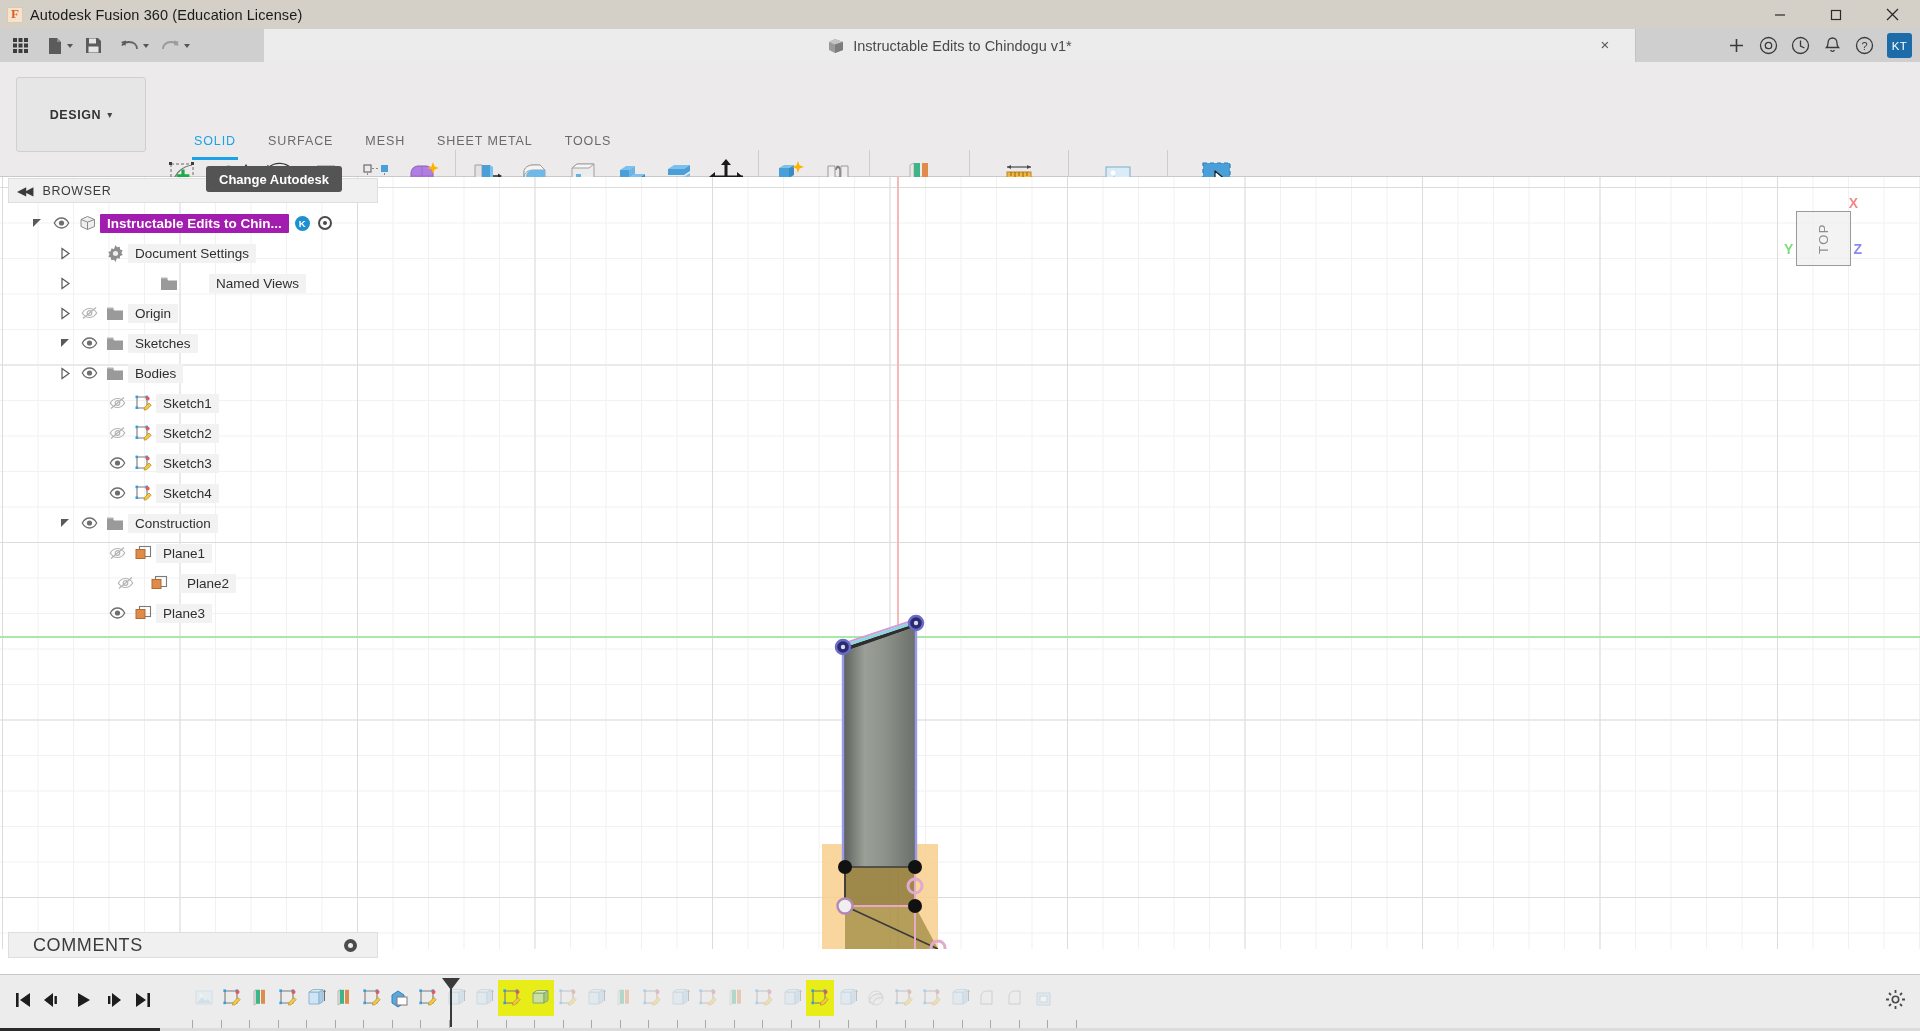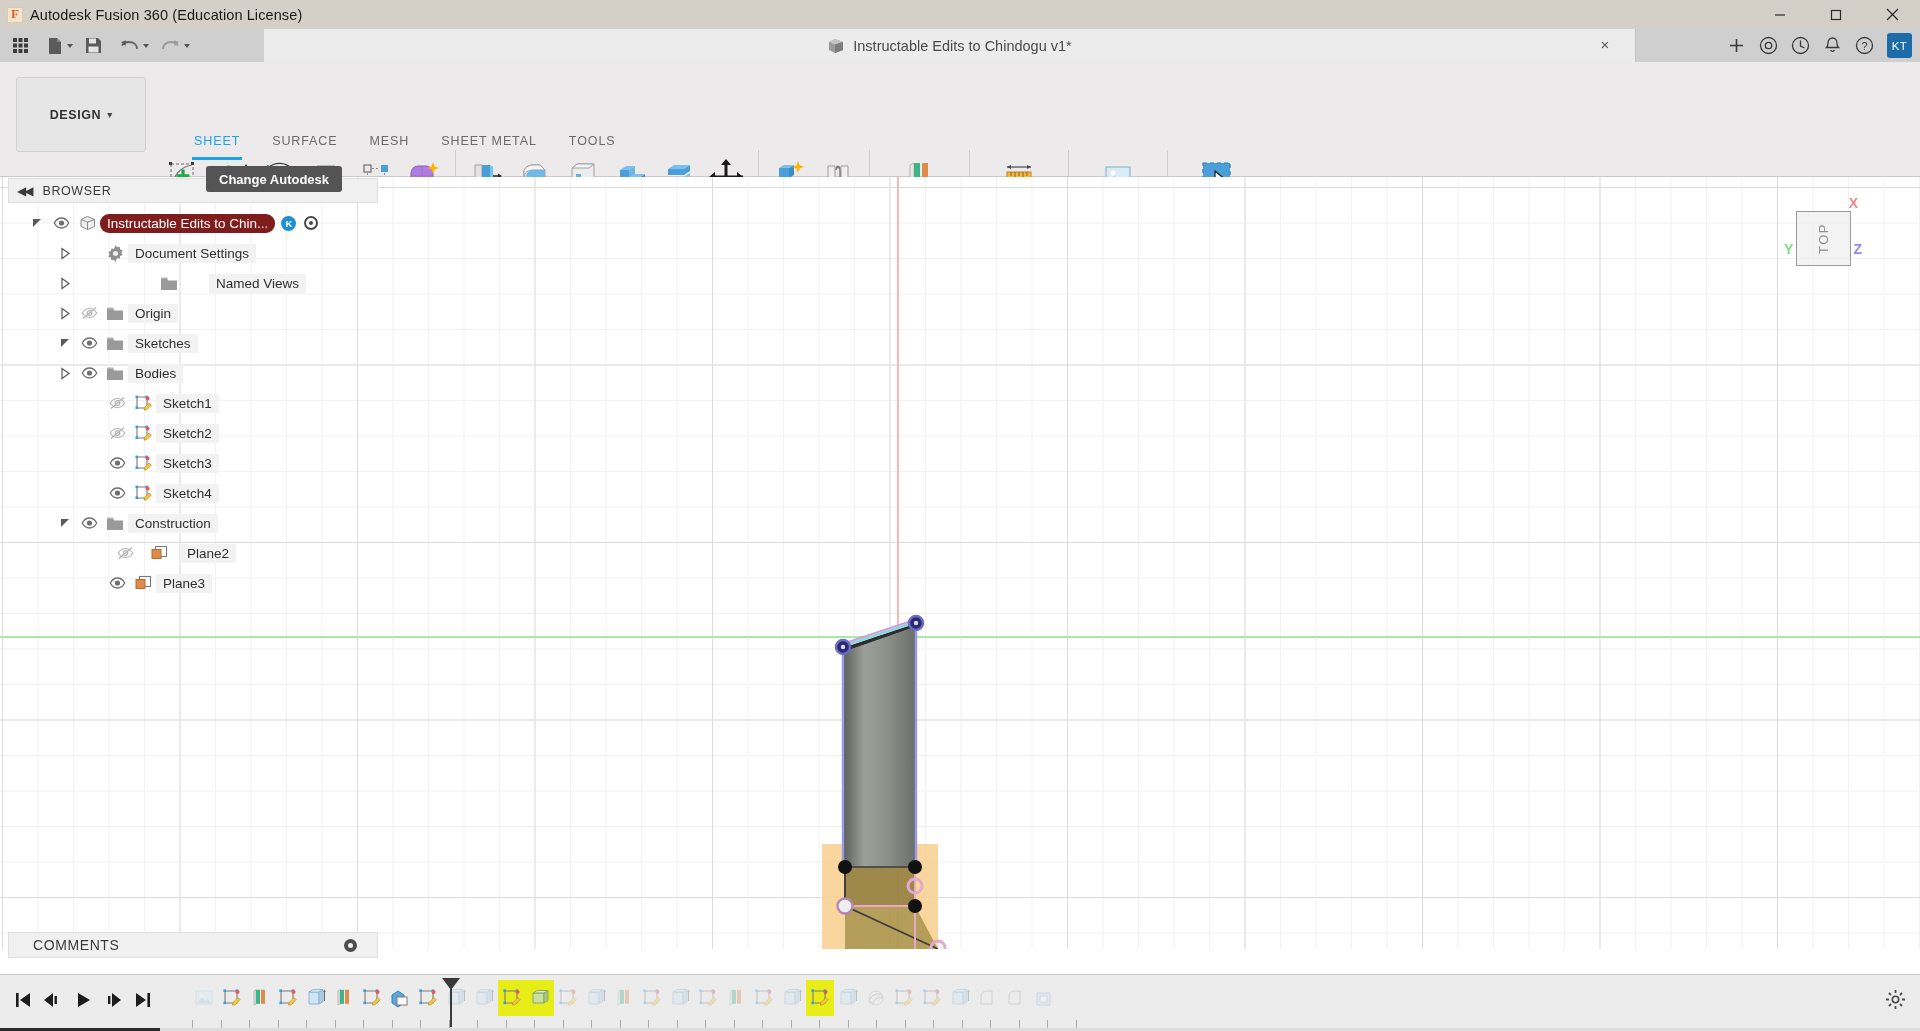--- a/index.html
+++ b/index.html
@@ -180,21 +180,21 @@
   }
   .browser-head-title { font-size: 12.5px; color: #3b3b3b; letter-spacing: .6px; }
   .dbl-arrow { color: #3a3a3a; font-size: 12px; letter-spacing: -2px; }
   .tree { margin-top: 5px; }
   .trow {
     display: flex; align-items: center; height: 30px; font-size: 13.5px;
     color: #2f2f2f; position: relative;
   }
   .trow .lbl { padding: 2px 7px; background: #f2f2f2; border-radius: 1px; }
   .trow.sel .lbl {
-    background: #7f1d1d; color: #fff; font-weight: normal; border-radius: 9px;
+    background: #a21caf; color: #fff; font-weight: bold;
   }
   .tw { width: 22px; display: flex; align-items: center; justify-content: center; }
   .eye { width: 26px; display: flex; align-items: center; justify-content: center; }
   .ticon { width: 26px; display: flex; align-items: center; justify-content: center; }
   .badge-k {
     width: 15px; height: 15px; border-radius: 50%; background: #1e8fd0;
     color: #fff; font-size: 9.5px; display: flex; align-items: center;
     justify-content: center; margin-left: 6px; font-weight: bold;
   }
   .dot-ring {
@@ -205,21 +205,21 @@
     content: ""; position: absolute; left: 3px; top: 3px; width: 4px; height: 4px;
     border-radius: 50%; background: #4a4a4a;
   }
 
   
   .comments {
     position: absolute; left: 8px; top: 932px; width: 370px; height: 26px;
     background: #f0f0f0; border: 1px solid #dedede; display: flex;
     align-items: center; padding-left: 24px;
   }
-  .comments-title { font-size: 14px; color: #3b3b3b; letter-spacing: .6px; }
+  .comments-title { font-size: 18px; color: #3b3b3b; letter-spacing: .6px; }
   .comments-dot {
     margin-left: auto; margin-right: 20px; width: 13px; height: 13px;
     border-radius: 50%; background: #4c4c4c; position: relative;
   }
   .comments-dot::after {
     content: ""; position: absolute; left: 4px; top: 4px; width: 5px; height: 5px;
     border-radius: 50%; background: #f0f0f0;
   }
 
   
@@ -382,21 +382,21 @@
   </div>
 
   <div class="ribbon">
 
     <div class="workspace-box">
       <span class="workspace-label">DESIGN</span>
       <span style="font-size:10px;color:#444;">▾</span>
     </div>
 
     <div class="ribbon-tabs">
-      <div class="rtab active">SHEET</div>
+      <div class="rtab active">SOLID</div>
       <div class="rtab">SURFACE</div>
       <div class="rtab">MESH</div>
       <div class="rtab">SHEET METAL</div>
       <div class="rtab">TOOLS</div>
     </div>
 
     <div class="ribbon-body">
 
       <div class="panel">
         <div class="panel-icons">
@@ -912,20 +912,37 @@
               <circle cx="8.5" cy="7" r="2.6" fill="#6f6f6f"></circle>
             </svg>
           </span>
           <span class="ticon">
             <svg width="18" height="15" viewBox="0 0 18 15">
               <path d="M1 3h6l1.4 1.6H17V14H1z" fill="#9a9a9a"></path>
               <path d="M1 1.6h6L8.2 3H1z" fill="#b4b4b4"></path>
             </svg>
           </span>
           <span class="lbl">Construction</span>
+        </div>
+        <div class="trow" style="padding-left: 74px;">
+          <span class="tw"></span>
+          <span class="eye">
+            <svg width="17" height="14" viewBox="0 0 17 14">
+              <path d="M8.5 2.5C4 2.5 1.3 7 1.3 7S4 11.5 8.5 11.5 15.7 7 15.7 7 13 2.5 8.5 2.5z" fill="none" stroke="#b4b4b4" stroke-width="1.2"></path>
+              <circle cx="8.5" cy="7" r="2.3" fill="none" stroke="#b4b4b4" stroke-width="1.2"></circle>
+              <path d="M2 12.5L15 1.5" stroke="#b4b4b4" stroke-width="1.3"></path>
+            </svg>
+          </span>
+          <span class="ticon">
+            <svg width="19" height="16" viewBox="0 0 19 16">
+              <rect x="5.5" y="1.5" width="11" height="10" fill="none" stroke="#7b7b7b" stroke-width="1.1"></rect>
+              <rect x="2" y="4.5" width="9" height="9" fill="#e08a4b" stroke="#b36a33" stroke-width="1"></rect>
+            </svg>
+          </span>
+          <span class="lbl">Plane1</span>
         </div>
         <div class="trow" style="padding-left: 74px; gap: 8px;">
           <span class="tw"></span>
           <span class="eye">
             <svg width="17" height="14" viewBox="0 0 17 14">
               <path d="M8.5 2.5C4 2.5 1.3 7 1.3 7S4 11.5 8.5 11.5 15.7 7 15.7 7 13 2.5 8.5 2.5z" fill="none" stroke="#b4b4b4" stroke-width="1.2"></path>
               <circle cx="8.5" cy="7" r="2.3" fill="none" stroke="#b4b4b4" stroke-width="1.2"></circle>
               <path d="M2 12.5L15 1.5" stroke="#b4b4b4" stroke-width="1.3"></path>
             </svg>
           </span>

